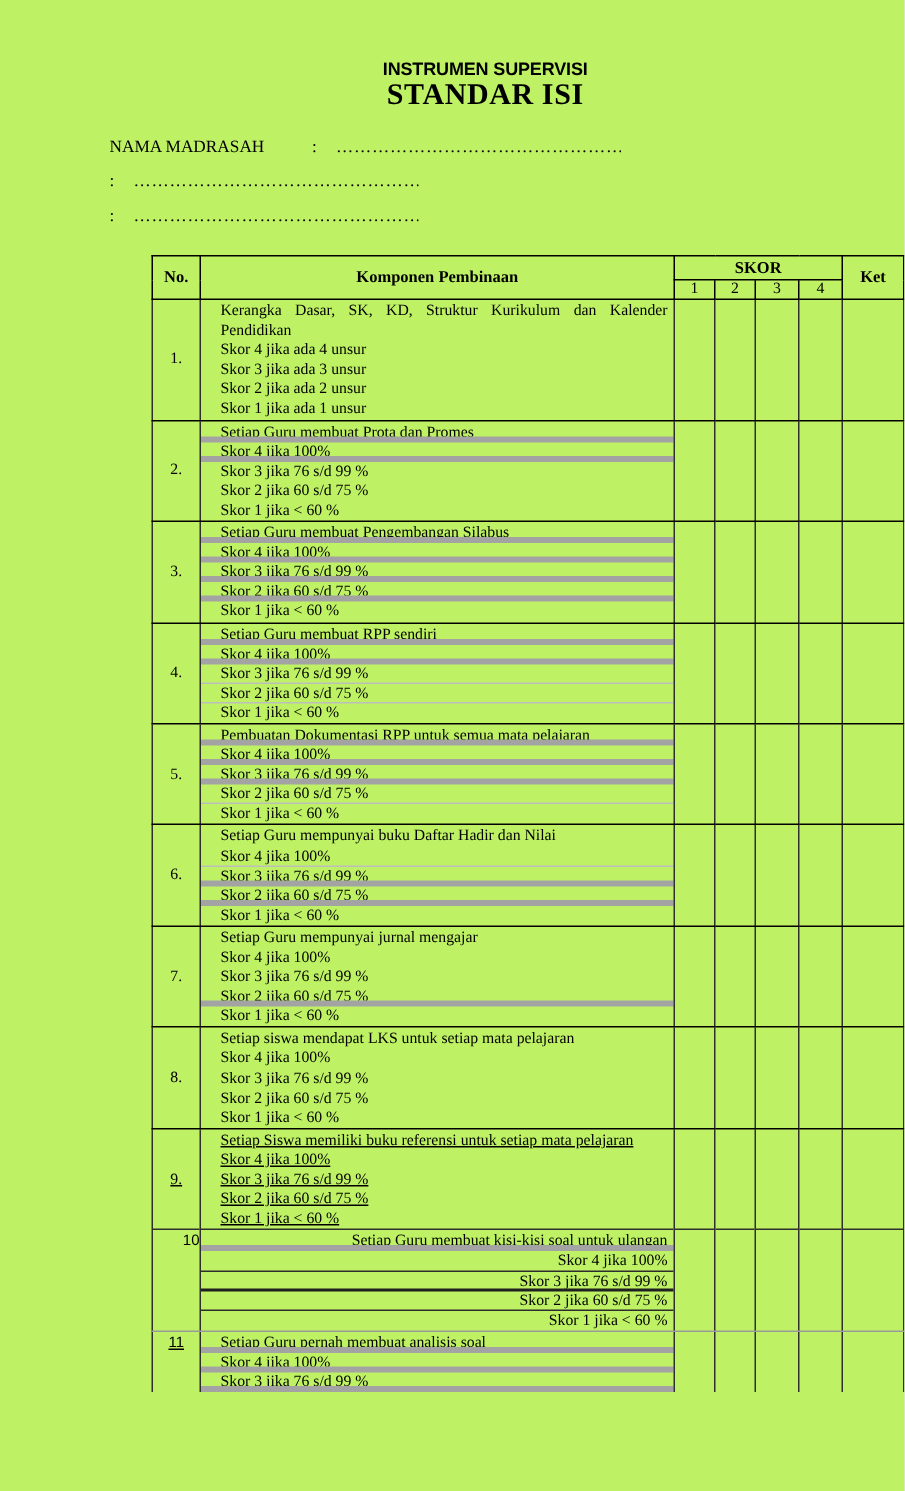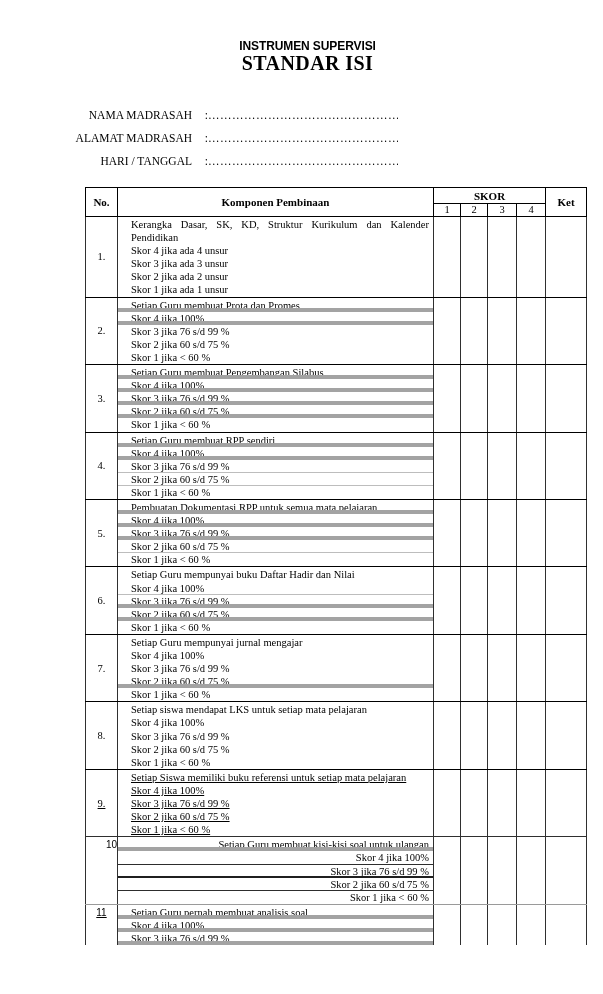--- a/index.html
+++ b/index.html
@@ -1,34 +1,35 @@
 <!DOCTYPE html>
 <html><head>
 <meta charset="utf-8">
 <style>
   * { margin:0; padding:0; box-sizing:border-box; }
   html,body { background:#e8e8e8; }
   .page {
-    width:603px; height:994px; background:#ffffff; color:#000;
+    width:603px; height:994px; background:#bef264; color:#000;
     font-family:"Liberation Serif", serif; overflow:hidden; position:relative;
     margin:0 auto;
+    padding-left:16px;
   }
   .content { padding:39px 45px 0 57px; width:603px; }
 
   .doc-title {
     text-align:center; font-family:"Liberation Sans", sans-serif;
     font-weight:bold; font-size:12px; line-height:15px; letter-spacing:-0.1px;
   }
   .doc-subtitle {
     text-align:center; font-family:"Liberation Serif", serif;
     font-weight:bold; font-size:20px; line-height:17px; letter-spacing:0.4px;
     margin-top:1px;
   }
 
-  .info { margin-top:32px;text-align:right; }
+  .info { margin-top:15px; }
   .info-row { display:flex; line-height:23px; font-size:11.5px; }
   .info-label { width:135px; }
   .info-colon { width:16px; }
   .info-dots { width:190px; overflow:hidden; white-space:nowrap; letter-spacing:0.5px; }
 
   table.doc-table {
     border-collapse:collapse; table-layout:fixed; width:501px; margin-top:14px;
     border:1.5px solid #000; border-bottom:none;margin-left:28px;
   }
   .doc-table th, .doc-table td { border:1px solid #2f2f2f; padding:0; }
@@ -72,26 +73,24 @@
     <div class="doc-title">INSTRUMEN SUPERVISI</div>
     <div class="doc-subtitle">STANDAR ISI</div>
 
     <div class="info">
       <div class="info-row">
         <span class="info-label">NAMA MADRASAH</span>
         <span class="info-colon">:</span>
         <span class="info-dots">………………………………………………</span>
       </div>
       <div class="info-row">
-        <span class="info-label">ALAMAT MADRASAH</span>
         <span class="info-colon">:</span>
         <span class="info-dots">………………………………………………</span>
       </div>
       <div class="info-row">
-        <span class="info-label">HARI / TANGGAL</span>
         <span class="info-colon">:</span>
         <span class="info-dots">……………………………………………….</span>
       </div>
     </div>
 
     <table class="doc-table">
       <colgroup>
         <col style="width:32px">
         <col style="width:316px">
         <col style="width:27px">

